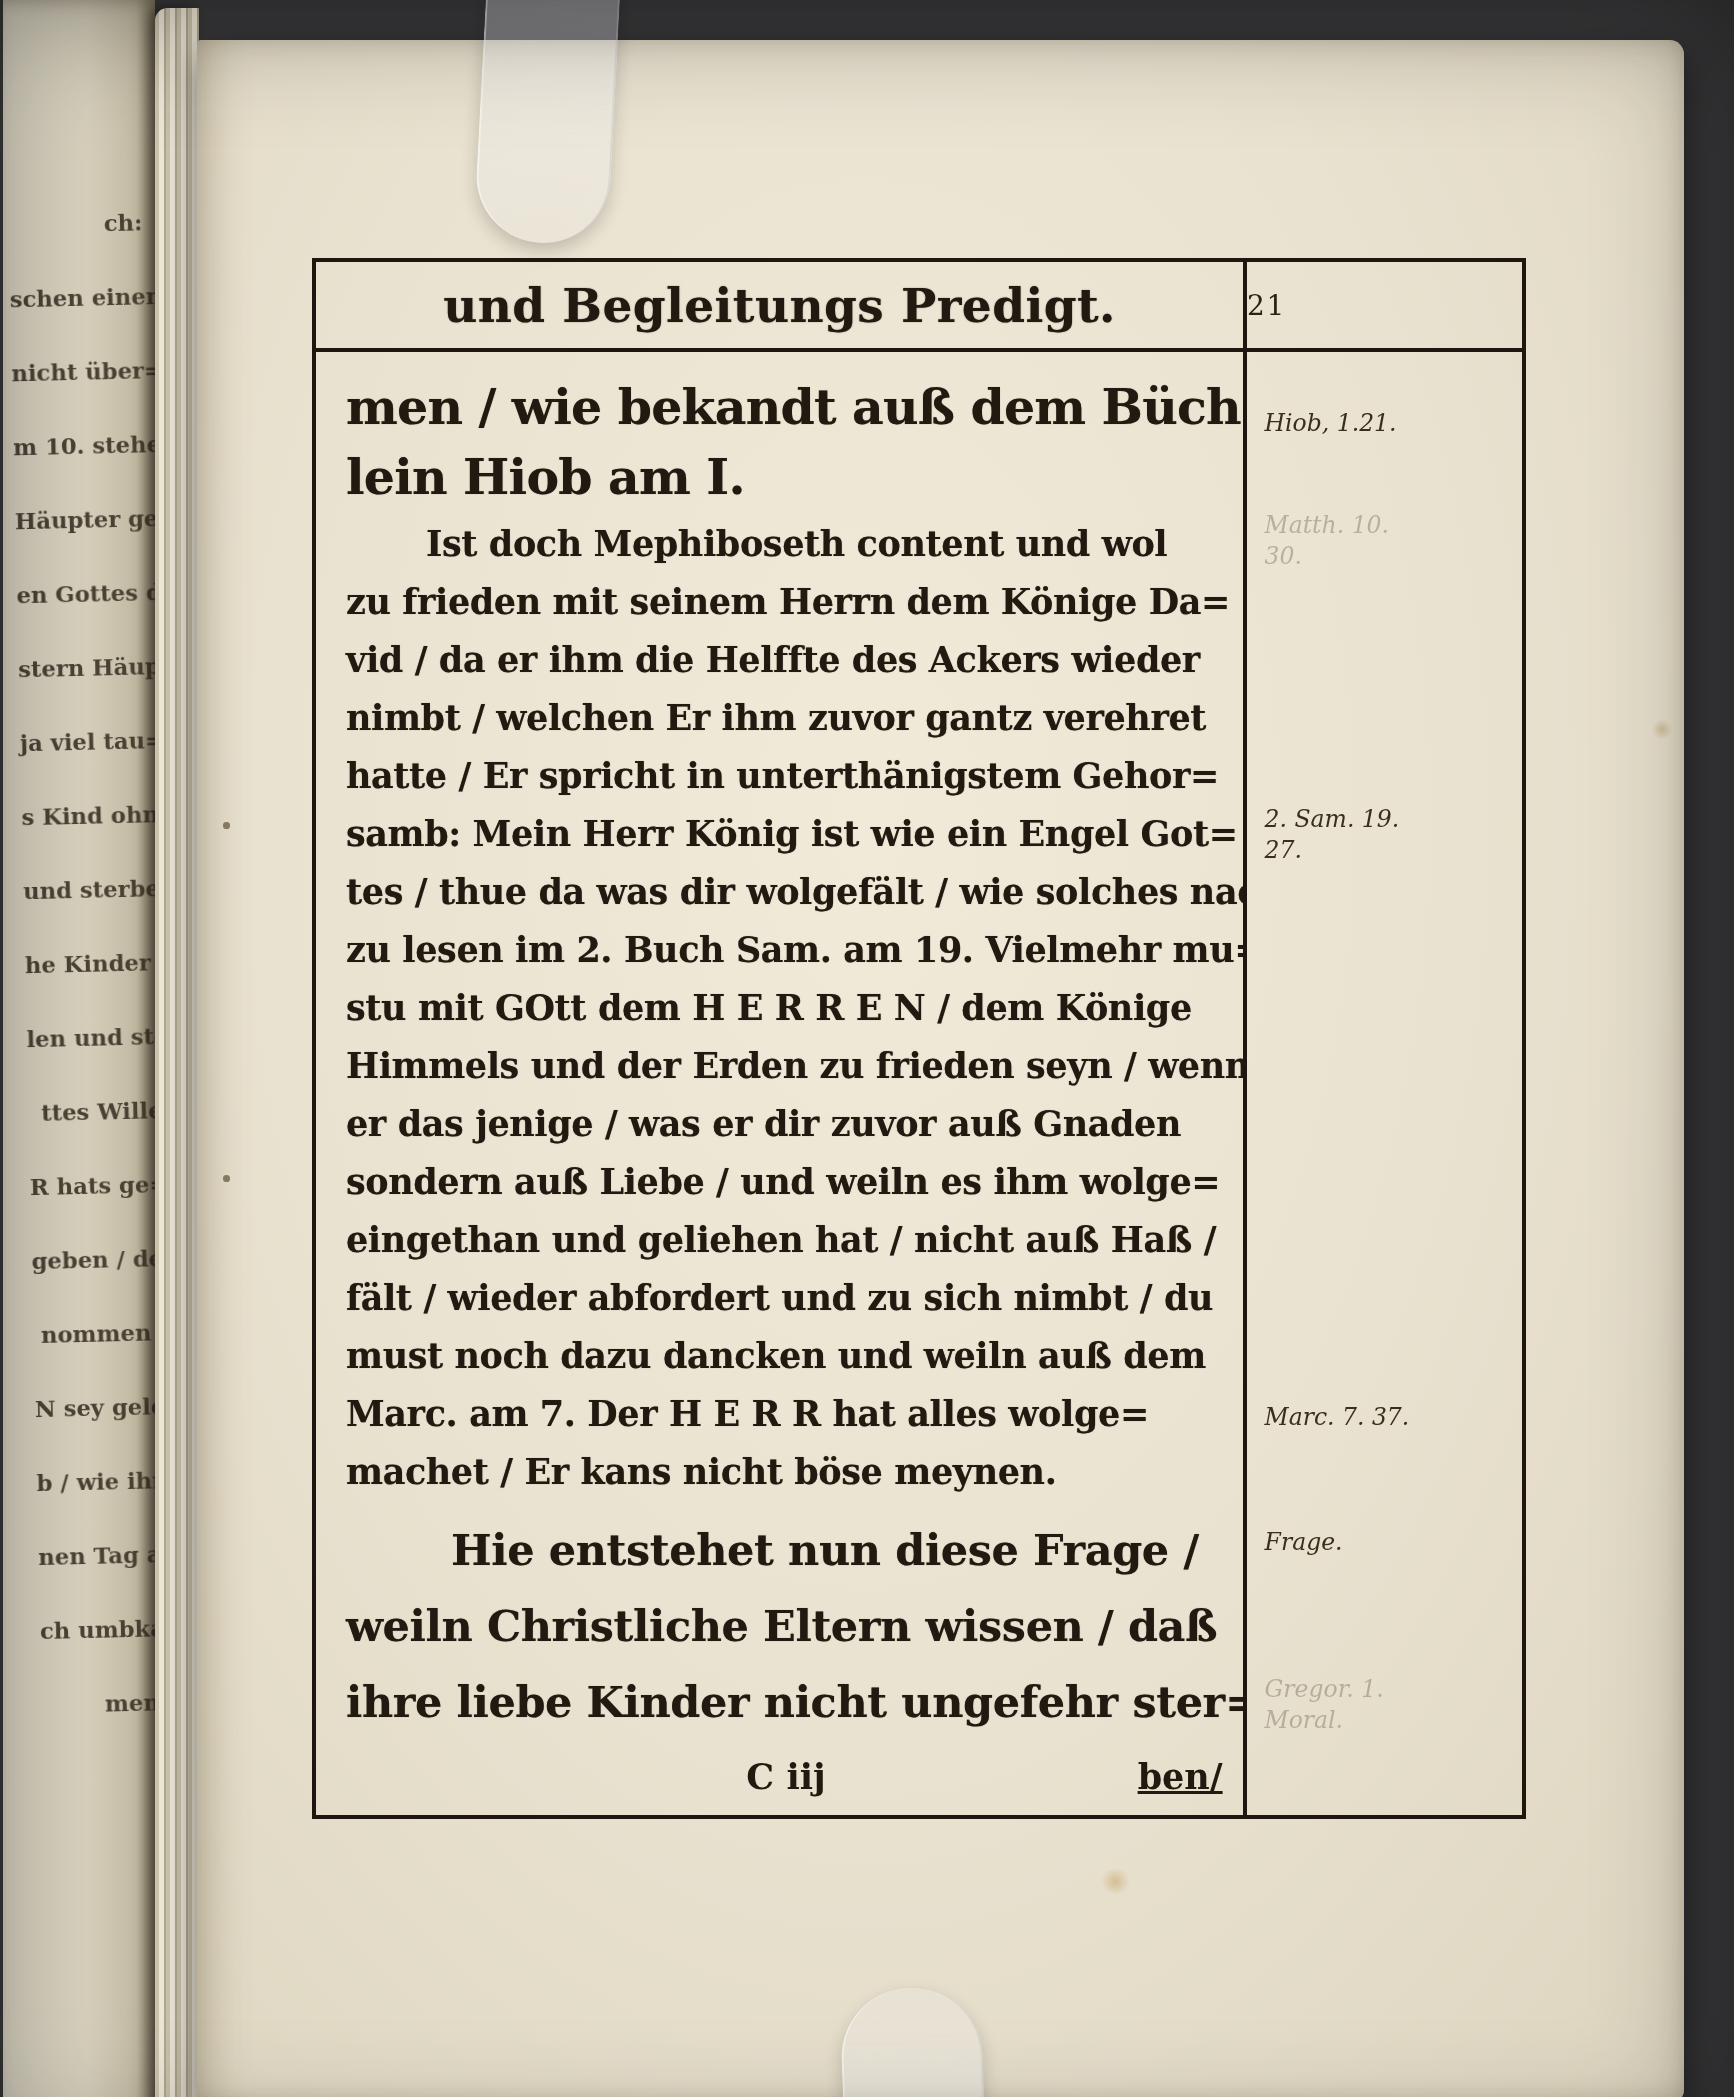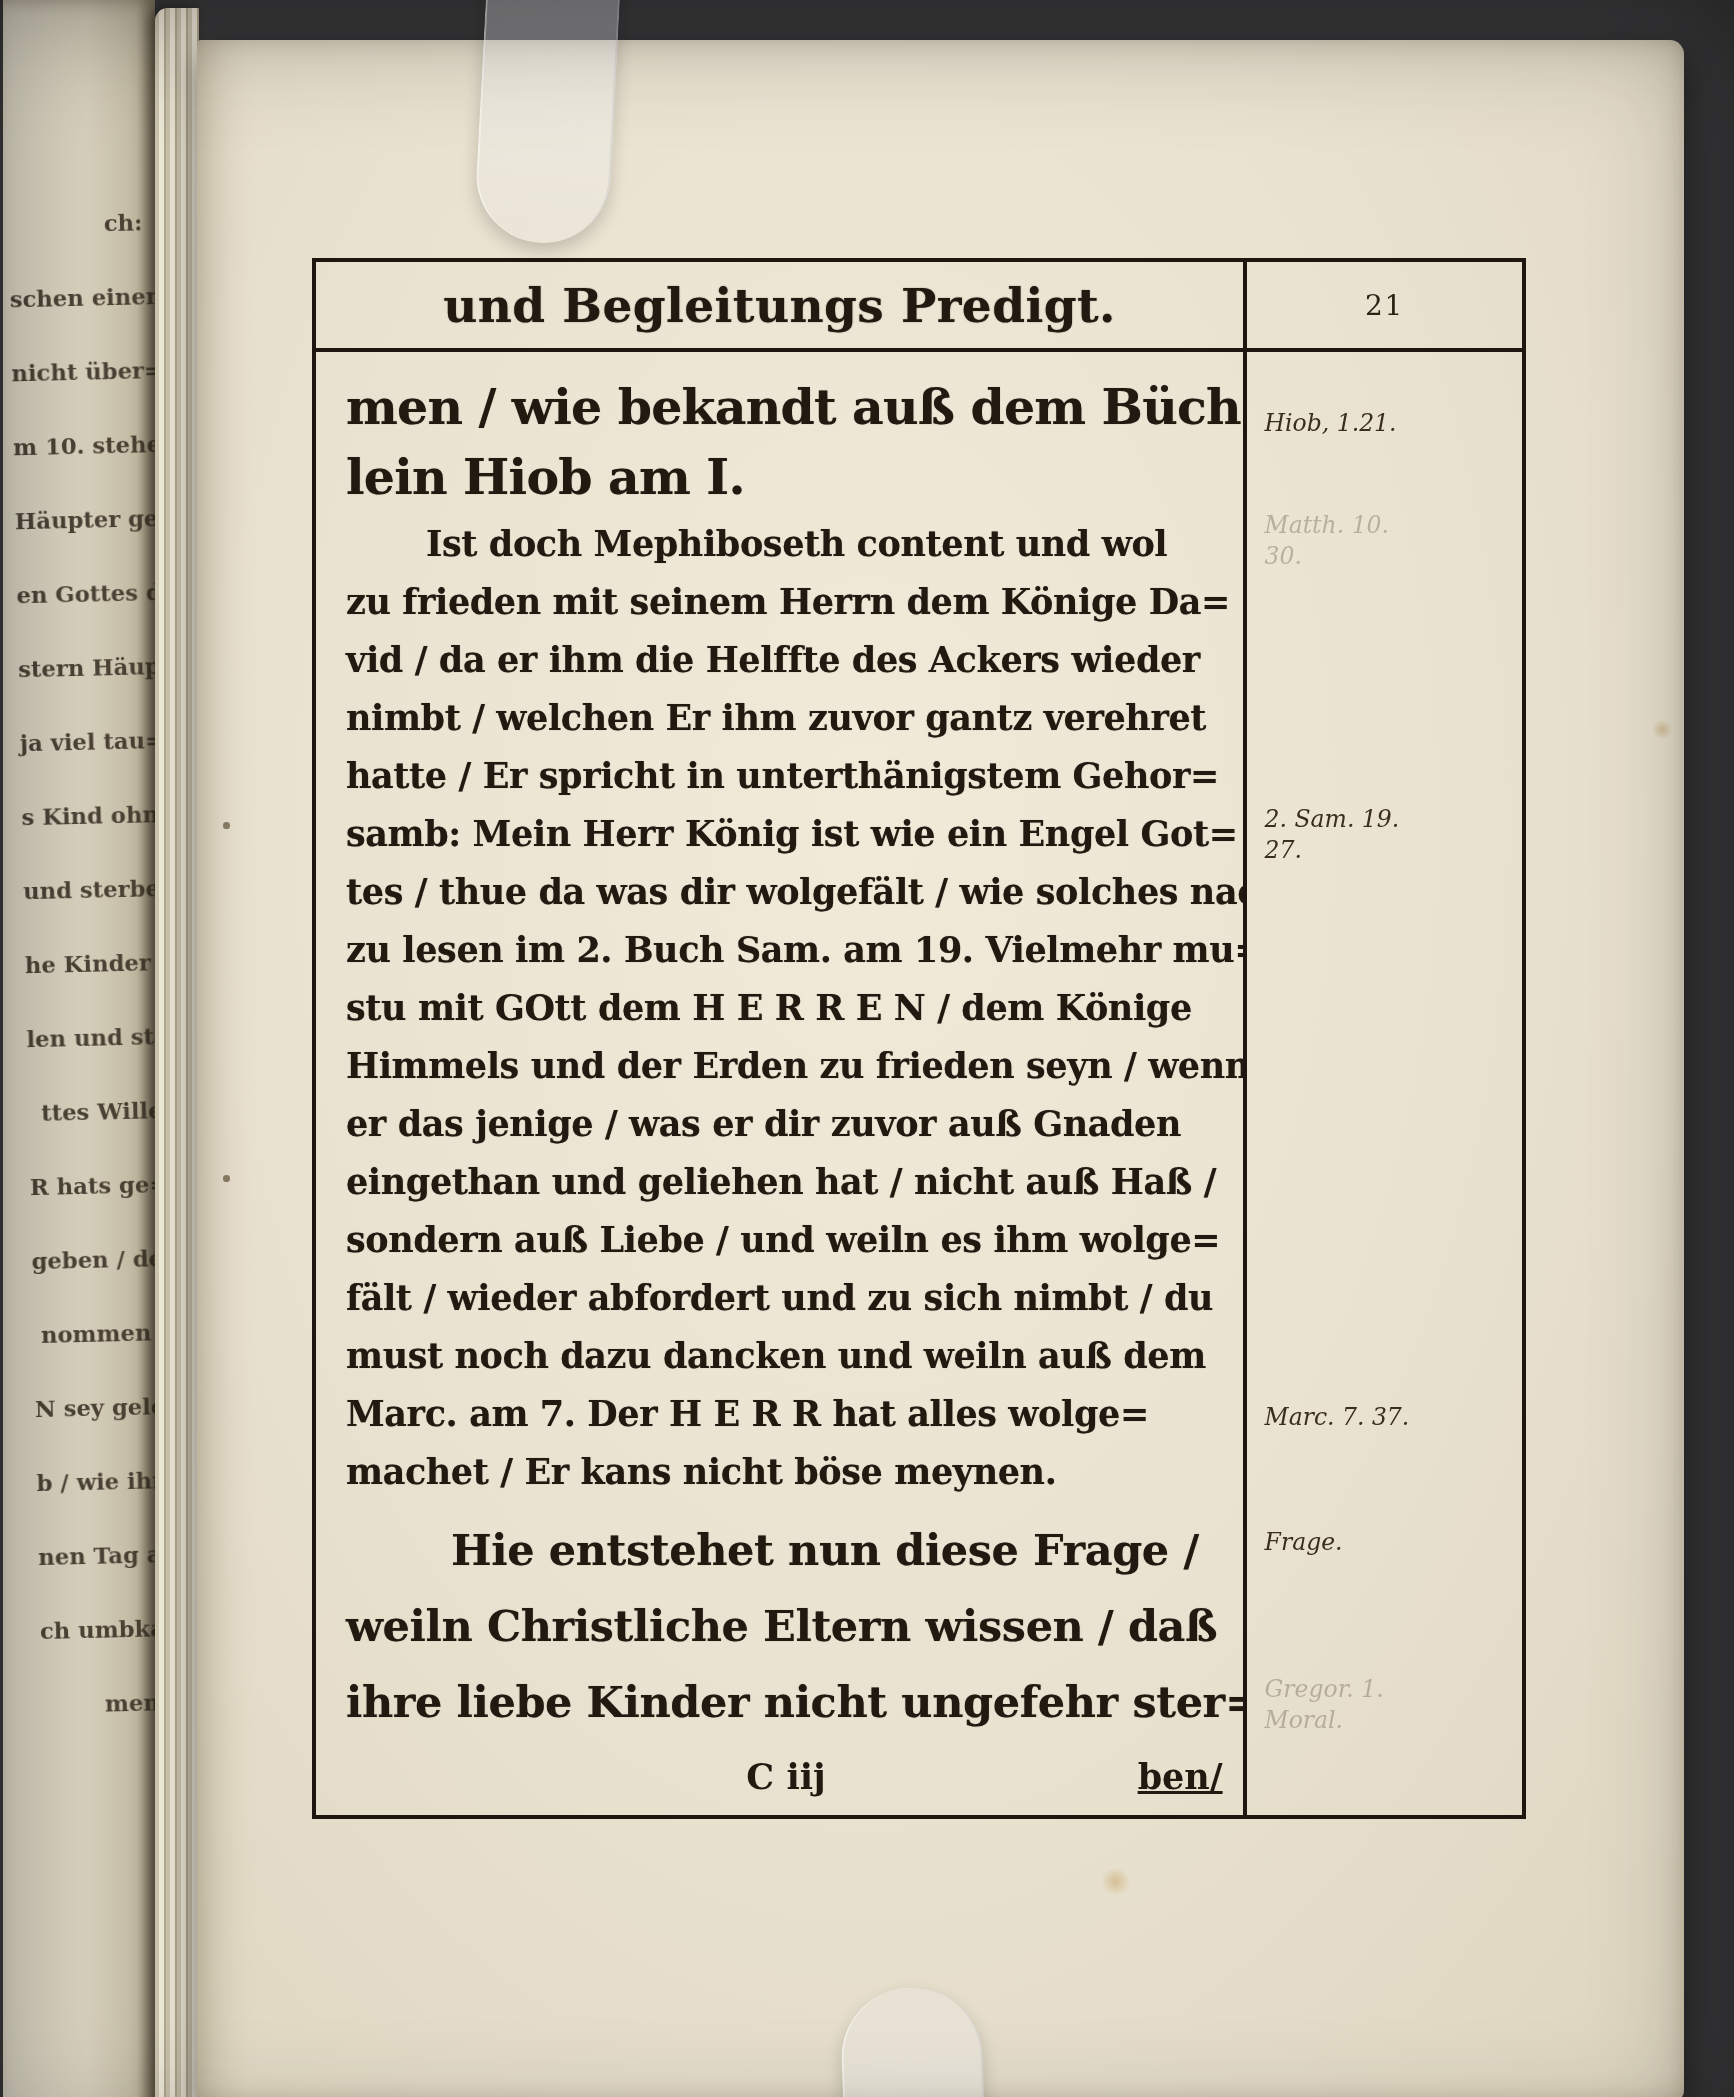--- a/index.html
+++ b/index.html
@@ -74,21 +74,21 @@
     border-right: 4.2px solid #1d1710; border-bottom: 4.2px solid #1d1710;
     display: flex; align-items: center; justify-content: center;
   }
   .header-title {
     font-size: 47px; font-weight: bold; letter-spacing: 0.4px;
     text-shadow: 0 0 1.3px rgba(33,26,17,0.55);
     white-space: nowrap;
   }
   .pagenum-cell {
     border-bottom: 4.2px solid #1d1710;
-    display: flex; align-items: center; justify-content: center;
+    display: flex; align-items: center; justify-content: flex-start;
   }
   .pagenum { font-size: 28px; color: #2b2315; letter-spacing: 1.7px; }
 
   .text-cell {
     border-right: 4.2px solid #1d1710;
     padding: 20px 17px 12.6px 30px;
     overflow: hidden;
   }
   .line { text-shadow: 0 0 0.8px rgba(33,26,17,0.5); }
   .opening .line  { font-size: 49px; line-height: 70px; font-weight: bold; letter-spacing: -0.8px; white-space: nowrap; }
@@ -200,22 +200,22 @@
             <div class="line">zu frieden mit seinem Herrn dem Könige Da=</div>
             <div class="line">vid / da er ihm die Helffte des Ackers wieder</div>
             <div class="line">nimbt / welchen Er ihm zuvor gantz verehret</div>
             <div class="line">hatte / Er spricht in unterthänigstem Gehor=</div>
             <div class="line">samb: Mein Herr König ist wie ein Engel Got=</div>
             <div class="line">tes / thue da was dir wolgefält / wie solches nach</div>
             <div class="line">zu lesen im 2. Buch Sam. am 19. Vielmehr mu=</div>
             <div class="line">stu mit GOtt dem H E R R E N / dem Könige</div>
             <div class="line">Himmels und der Erden zu frieden seyn / wenn</div>
             <div class="line">er das jenige / was er dir zuvor auß Gnaden</div>
+            <div class="line">sondern auß Liebe / und weiln es ihm wolge=</div>
             <div class="line">eingethan und geliehen hat / nicht auß Haß /</div>
-            <div class="line">sondern auß Liebe / und weiln es ihm wolge=</div>
             <div class="line">fält / wieder abfordert und zu sich nimbt / du</div>
             <div class="line">must noch dazu dancken und weiln auß dem</div>
             <div class="line">Marc. am 7.  Der H E R R hat alles wolge=</div>
             <div class="line">machet / Er kans nicht böse meynen.</div>
           </div>
         <div class="para2">
             <div class="line">Hie entstehet nun diese Frage /</div>
             <div class="line">weiln Christliche Eltern wissen / daß</div>
             <div class="line">ihre liebe Kinder nicht ungefehr ster=</div>
           </div>

